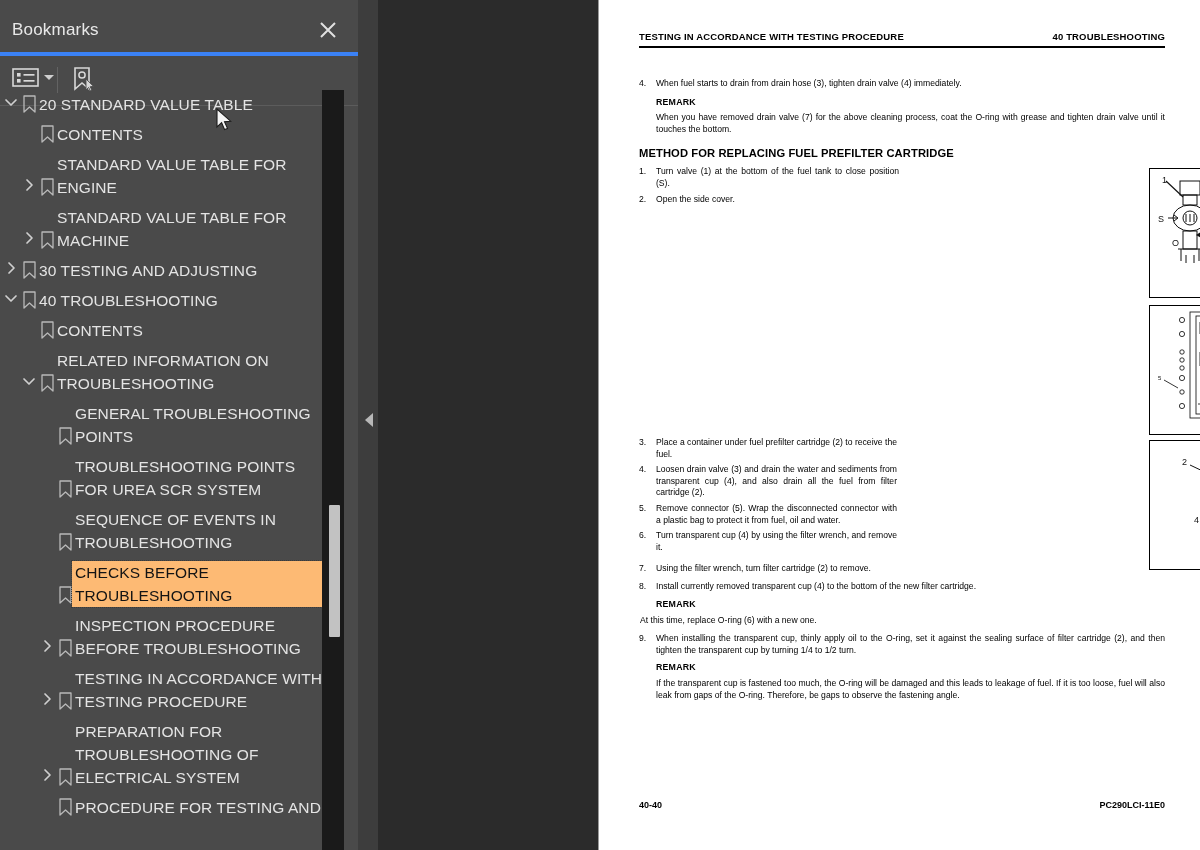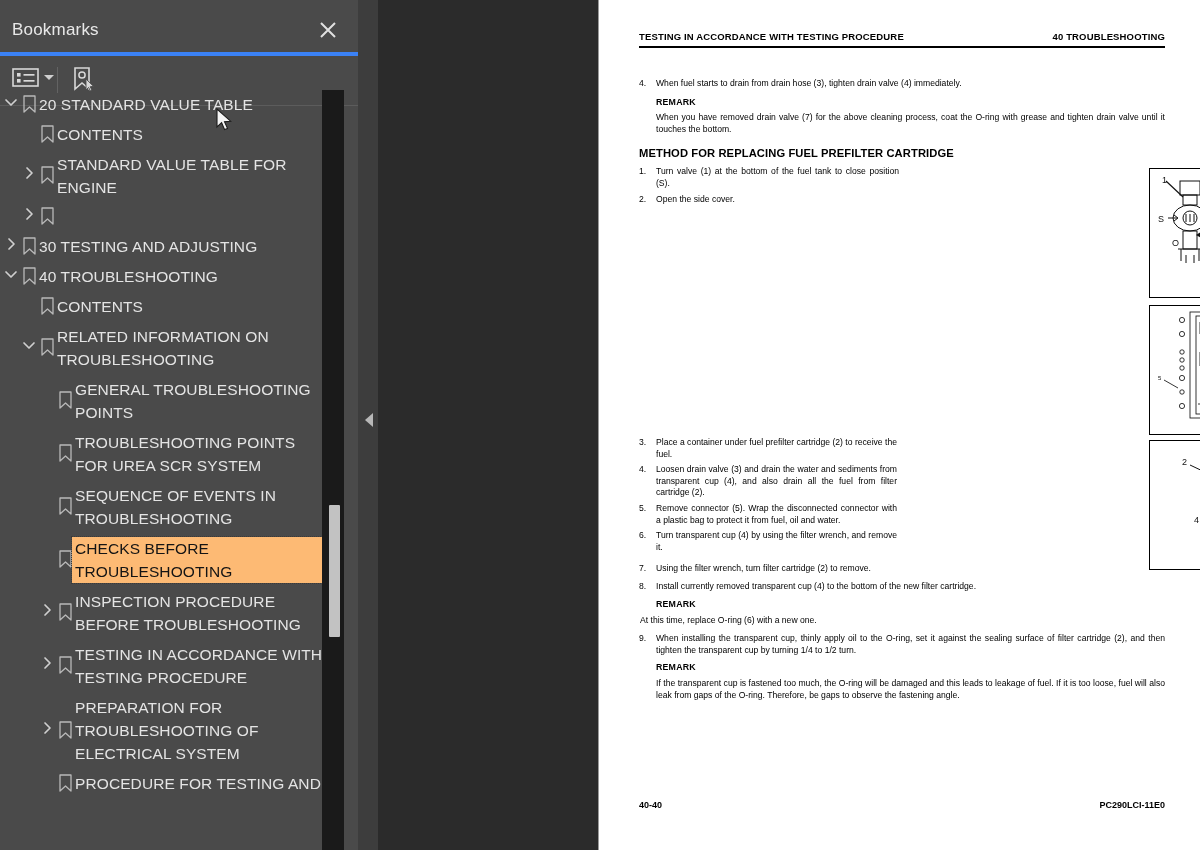--- a/index.html
+++ b/index.html
@@ -58,21 +58,21 @@
   #tb-cursor { position: absolute; left: 216px; top: 52px; }
 
   
   #bm-tree {
     position: absolute; left: 0; top: 90px;
     width: 358px; height: 760px;
     overflow: hidden;
   }
   .bm-row {
     position: relative;
-    display: flex; align-items: center;
+    display: flex; align-items: flex-end;
     padding: 3px 0 4px 0;
     cursor: pointer;
   }
   .chev {
     flex: 0 0 auto; width: 18px; height: 21px;
     margin-top: 1px; color: #cfcfcf;
   }
   .chev svg { display: block; }
   .chev.blank svg { visibility: hidden; }
   .ribbon {
@@ -290,20 +290,21 @@
           <span class="chev">
             <svg width="14" height="14" viewBox="0 0 14 14">
               <path d="M5 2 L10 7 L5 12" stroke="currentColor" stroke-width="1.7" fill="none" stroke-linecap="round" stroke-linejoin="round"></path>
             </svg>
           </span>
           <span class="ribbon">
             <svg width="15" height="18" viewBox="0 0 15 18">
               <path d="M2 1 H13 V17 L7.5 12 L2 17 Z" fill="none" stroke="currentColor" stroke-width="1.3" stroke-linejoin="round"></path>
             </svg>
           </span>
+          <span class="bm-label">STANDARD VALUE TABLE FOR MACHINE</span>
         </div>
         <div class="bm-row lvl0">
           <span class="chev">
             <svg width="14" height="14" viewBox="0 0 14 14">
               <path d="M5 2 L10 7 L5 12" stroke="currentColor" stroke-width="1.7" fill="none" stroke-linecap="round" stroke-linejoin="round"></path>
             </svg>
           </span>
           <span class="ribbon">
             <svg width="15" height="18" viewBox="0 0 15 18">
               <path d="M2 1 H13 V17 L7.5 12 L2 17 Z" fill="none" stroke="currentColor" stroke-width="1.3" stroke-linejoin="round"></path>

